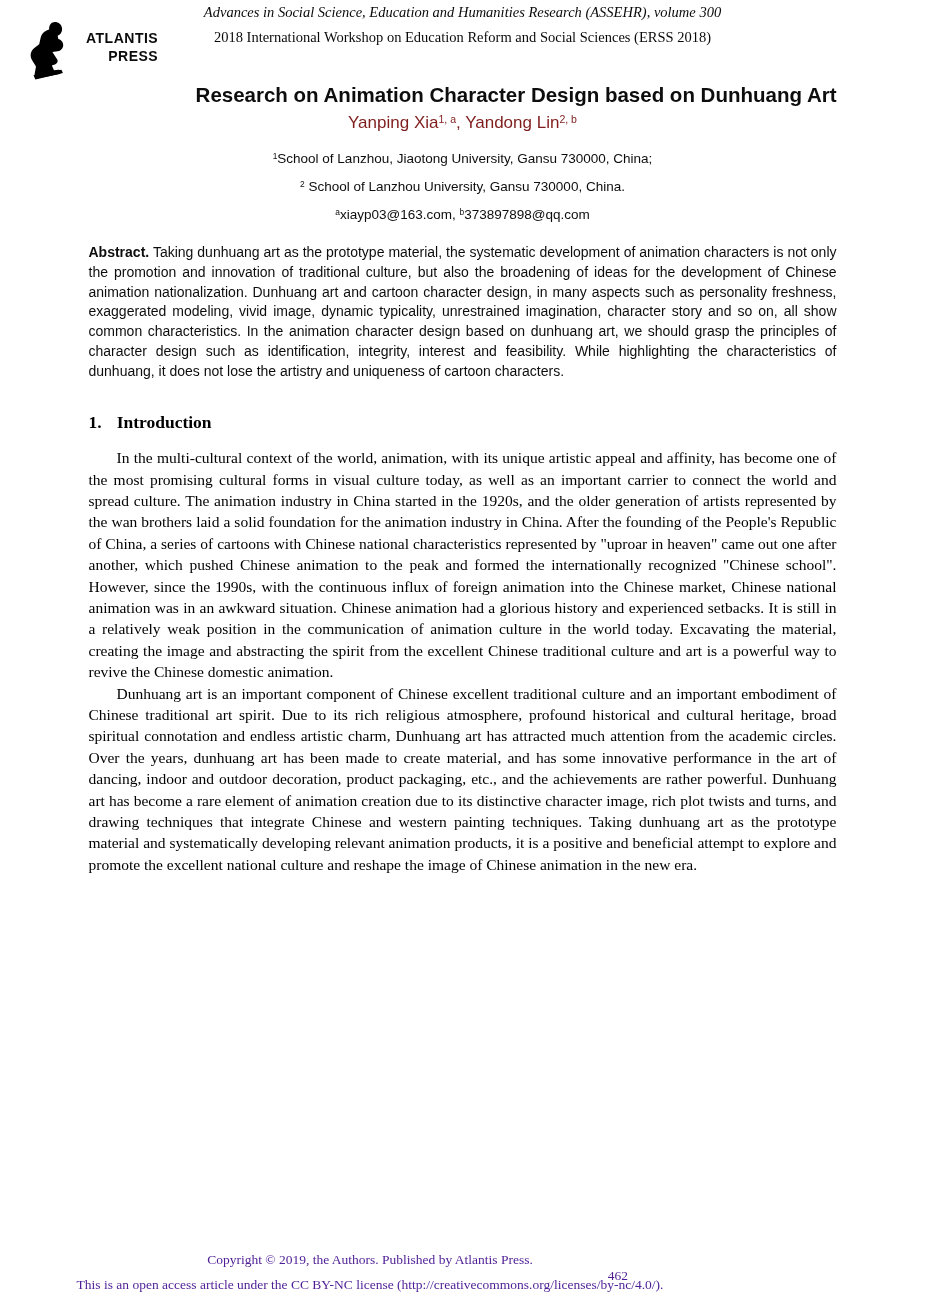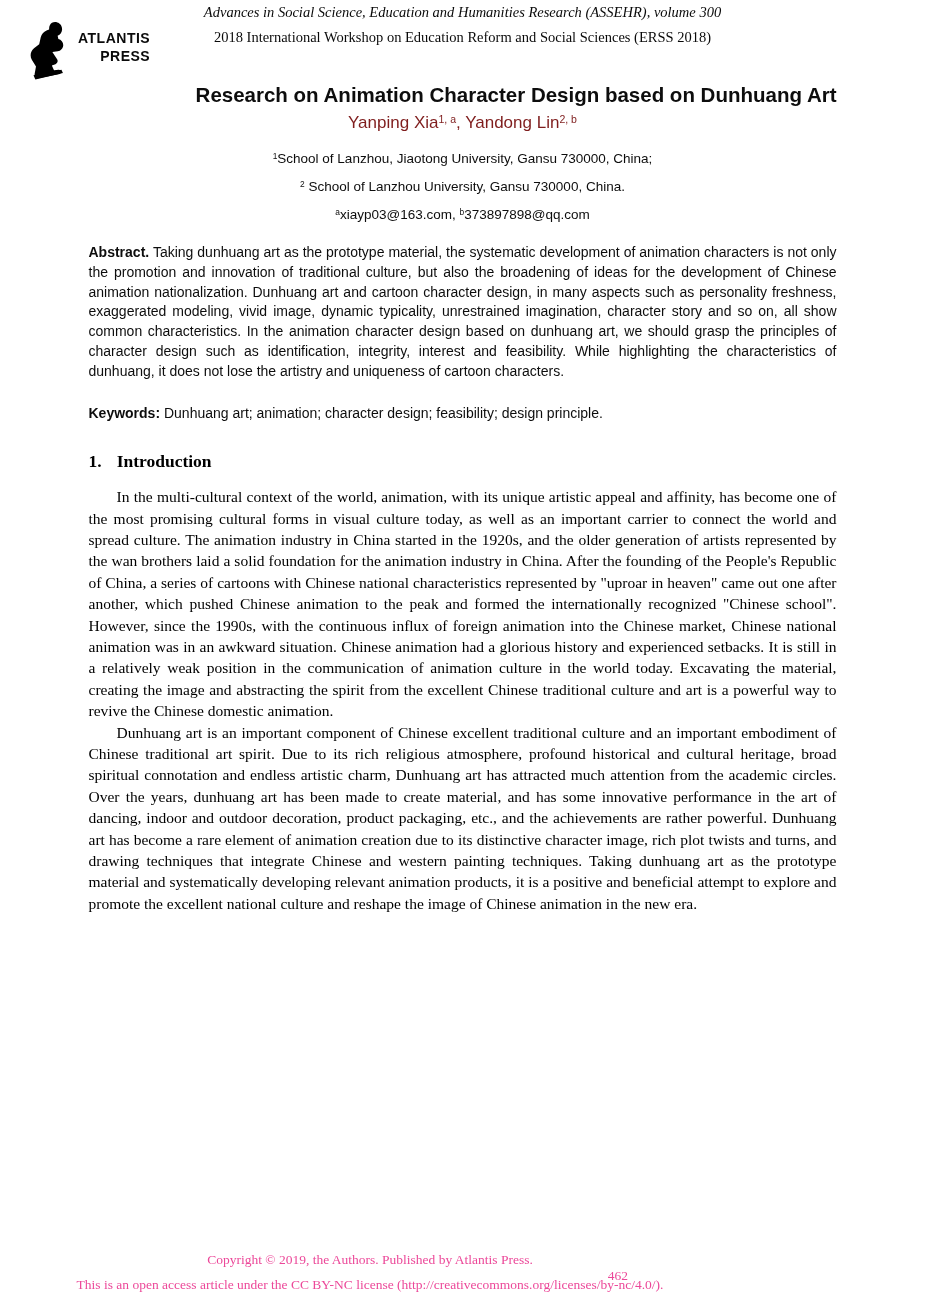--- a/index.html
+++ b/index.html
@@ -15,21 +15,21 @@
     overflow: hidden;
   }
 
   
   .brand {
     position: absolute;
     top: 22px;
     left: 28px;
     display: flex;
     align-items: flex-start;
-    gap: 10px;
+    gap: 18px;
   }
   .brand svg { width: 40px; height: 58px; display: block; }
   .brand-text {
     padding-top: 7px;
     font-family: "Liberation Sans", sans-serif;
     font-weight: bold;
     font-size: 14px;
     line-height: 18px;
     letter-spacing: 0.5px;
     text-align: right;
@@ -115,21 +115,21 @@
 
   
   .footer {
     position: absolute;
     left: 0;
     top: 1247px;
     width: 740px;
     text-align: center;
     font-size: 13.5px;
     line-height: 25px;
-    color: #ec4899;
+    color: #4c1d95;
   }
   .page-number {
     position: absolute;
     right: 112px;
     top: 16px;
   }
 </style>
 </head>
 <body>
 
@@ -168,23 +168,20 @@
       </div>
       <div class="aff">
         <span class="sup">a</span><span>xiayp03@163.com</span><span>, </span><span class="sup">b</span><span>373897898@qq.com</span>
       </div>
     </div>
 
     <p class="abstract">
       <span class="label">Abstract.</span><span> Taking dunhuang art as the prototype material, the systematic development of animation characters is not only the promotion and innovation of traditional culture, but also the broadening of ideas for the development of Chinese animation nationalization. Dunhuang art and cartoon character design, in many aspects such as personality freshness, exaggerated modeling, vivid image, dynamic typicality, unrestrained imagination, character story and so on, all show common characteristics. In the animation character design based on dunhuang art, we should grasp the principles of character design such as identification, integrity, interest and feasibility. While highlighting the characteristics of dunhuang, it does not lose the artistry and uniqueness of cartoon characters.</span>
     </p>
 
-    <p class="keywords">
-      <span class="label">Keywords:</span><span> Dunhuang art; animation; character design; feasibility; design principle.</span>
-    </p>
 
     <h2 class="section-heading">
       <span class="section-number">1.</span><span>Introduction</span>
     </h2>
 
     <p class="body-para first">In the multi-cultural context of the world, animation, with its unique artistic appeal and affinity, has become one of the most promising cultural forms in visual culture today, as well as an important carrier to connect the world and spread culture. The animation industry in China started in the 1920s, and the older generation of artists represented by the wan brothers laid a solid foundation for the animation industry in China. After the founding of the People's Republic of China, a series of cartoons with Chinese national characteristics represented by "uproar in heaven" came out one after another, which pushed Chinese animation to the peak and formed the internationally recognized "Chinese school". However, since the 1990s, with the continuous influx of foreign animation into the Chinese market, Chinese national animation was in an awkward situation. Chinese animation had a glorious history and experienced setbacks. It is still in a relatively weak position in the communication of animation culture in the world today. Excavating the material, creating the image and abstracting the spirit from the excellent Chinese traditional culture and art is a powerful way to revive the Chinese domestic animation.</p>
     <p class="body-para">Dunhuang art is an important component of Chinese excellent traditional culture and an important embodiment of Chinese traditional art spirit. Due to its rich religious atmosphere, profound historical and cultural heritage, broad spiritual connotation and endless artistic charm, Dunhuang art has attracted much attention from the academic circles. Over the years, dunhuang art has been made to create material, and has some innovative performance in the art of dancing, indoor and outdoor decoration, product packaging, etc., and the achievements are rather powerful. Dunhuang art has become a rare element of animation creation due to its distinctive character image, rich plot twists and turns, and drawing techniques that integrate Chinese and western painting techniques. Taking dunhuang art as the prototype material and systematically developing relevant animation products, it is a positive and beneficial attempt to explore and promote the excellent national culture and reshape the image of Chinese animation in the new era.</p>
 
   </div>
 

